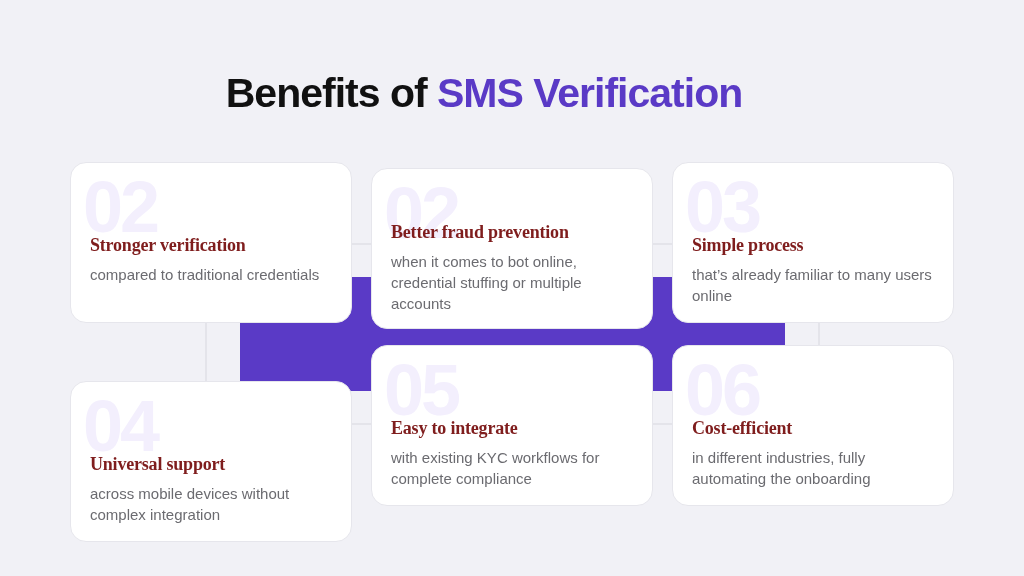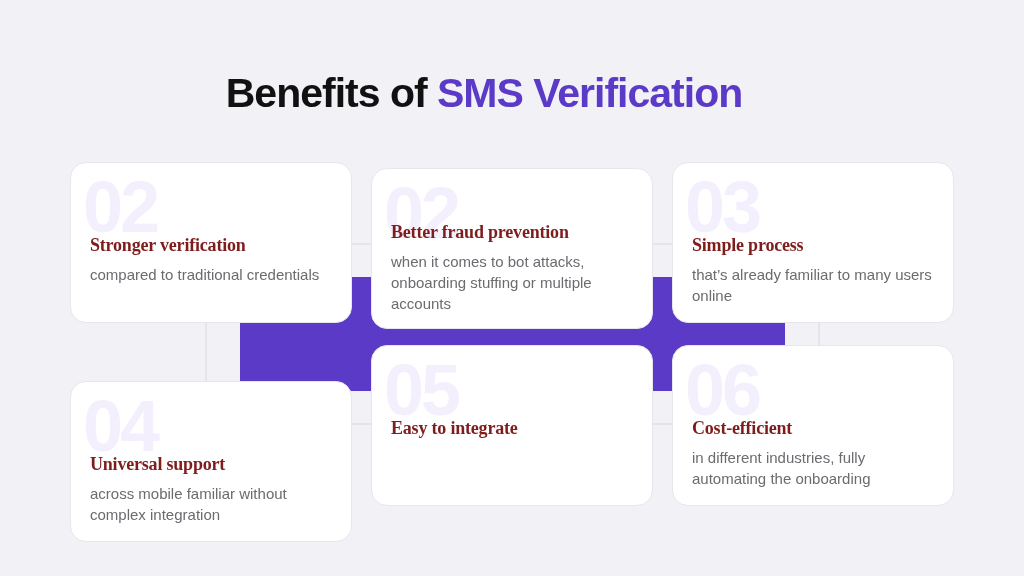--- a/index.html
+++ b/index.html
@@ -101,37 +101,38 @@
 
 <div class="card" style="left:70px; top:162px;">
   <div class="num">02</div>
   <div class="heading">Stronger verification</div>
   <div class="desc">compared to traditional credentials</div>
 </div>
 
 <div class="card two-line-desc" style="left:371px; top:168px;">
   <div class="num">02</div>
   <div class="heading">Better fraud prevention</div>
-  <div class="desc">when it comes to bot attacks, onboarding stuffing or multiple accounts</div>
+  <div class="desc">when it comes to bot online, credential stuffing or multiple accounts</div>
 </div>
 
 <div class="card" style="left:672px; top:162px;">
   <div class="num">03</div>
   <div class="heading">Simple process</div>
   <div class="desc">that’s already familiar to many users online</div>
 </div>
 
 <div class="card" style="left:70px; top:345px;margin-top:36px;">
   <div class="num">04</div>
   <div class="heading">Universal support</div>
-  <div class="desc">across mobile familiar without complex integration</div>
+  <div class="desc">across mobile devices without complex integration</div>
 </div>
 
 <div class="card" style="left:371px; top:345px;">
   <div class="num">05</div>
   <div class="heading">Easy to integrate</div>
+  <div class="desc">with existing KYC workflows for complete compliance</div>
 </div>
 
 <div class="card" style="left:672px; top:345px;">
   <div class="num">06</div>
   <div class="heading">Cost-efficient</div>
   <div class="desc">in different industries, fully automating the onboarding</div>
 </div>
 
 </body></html>

